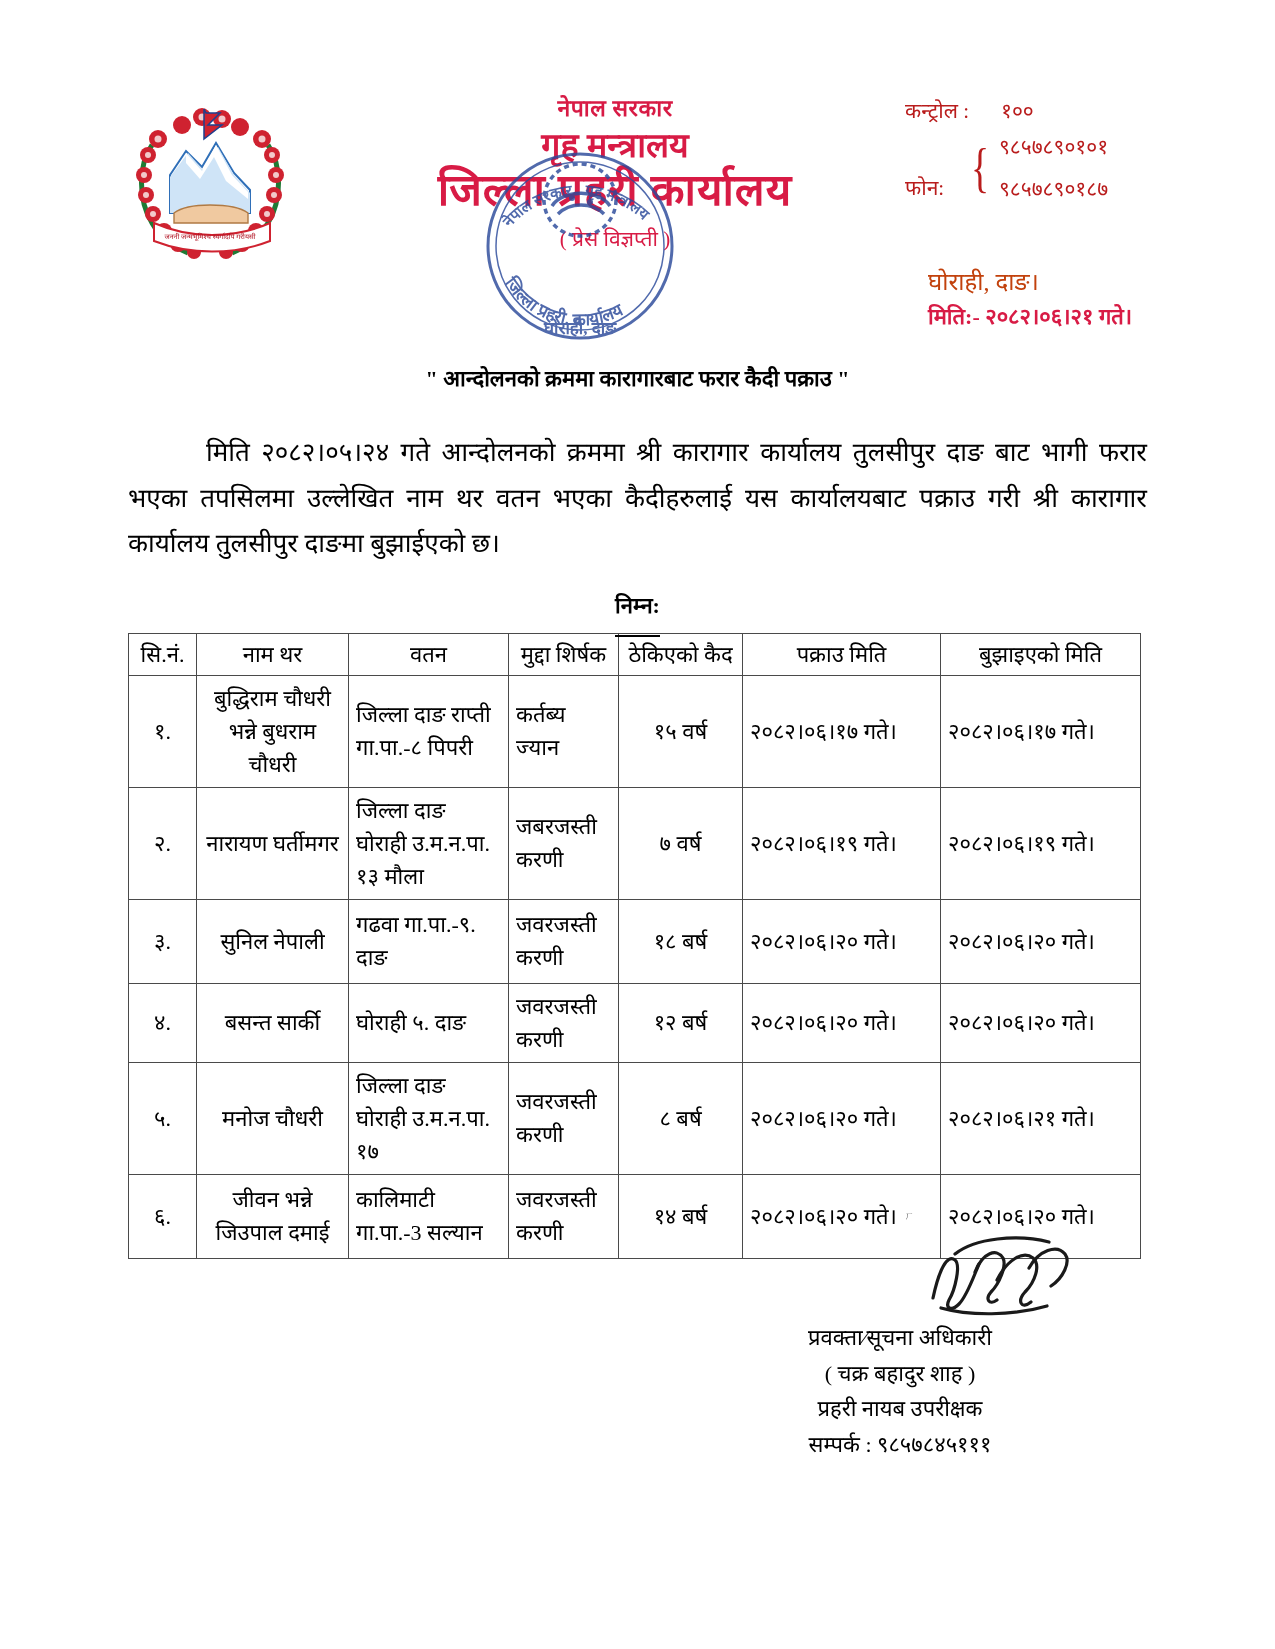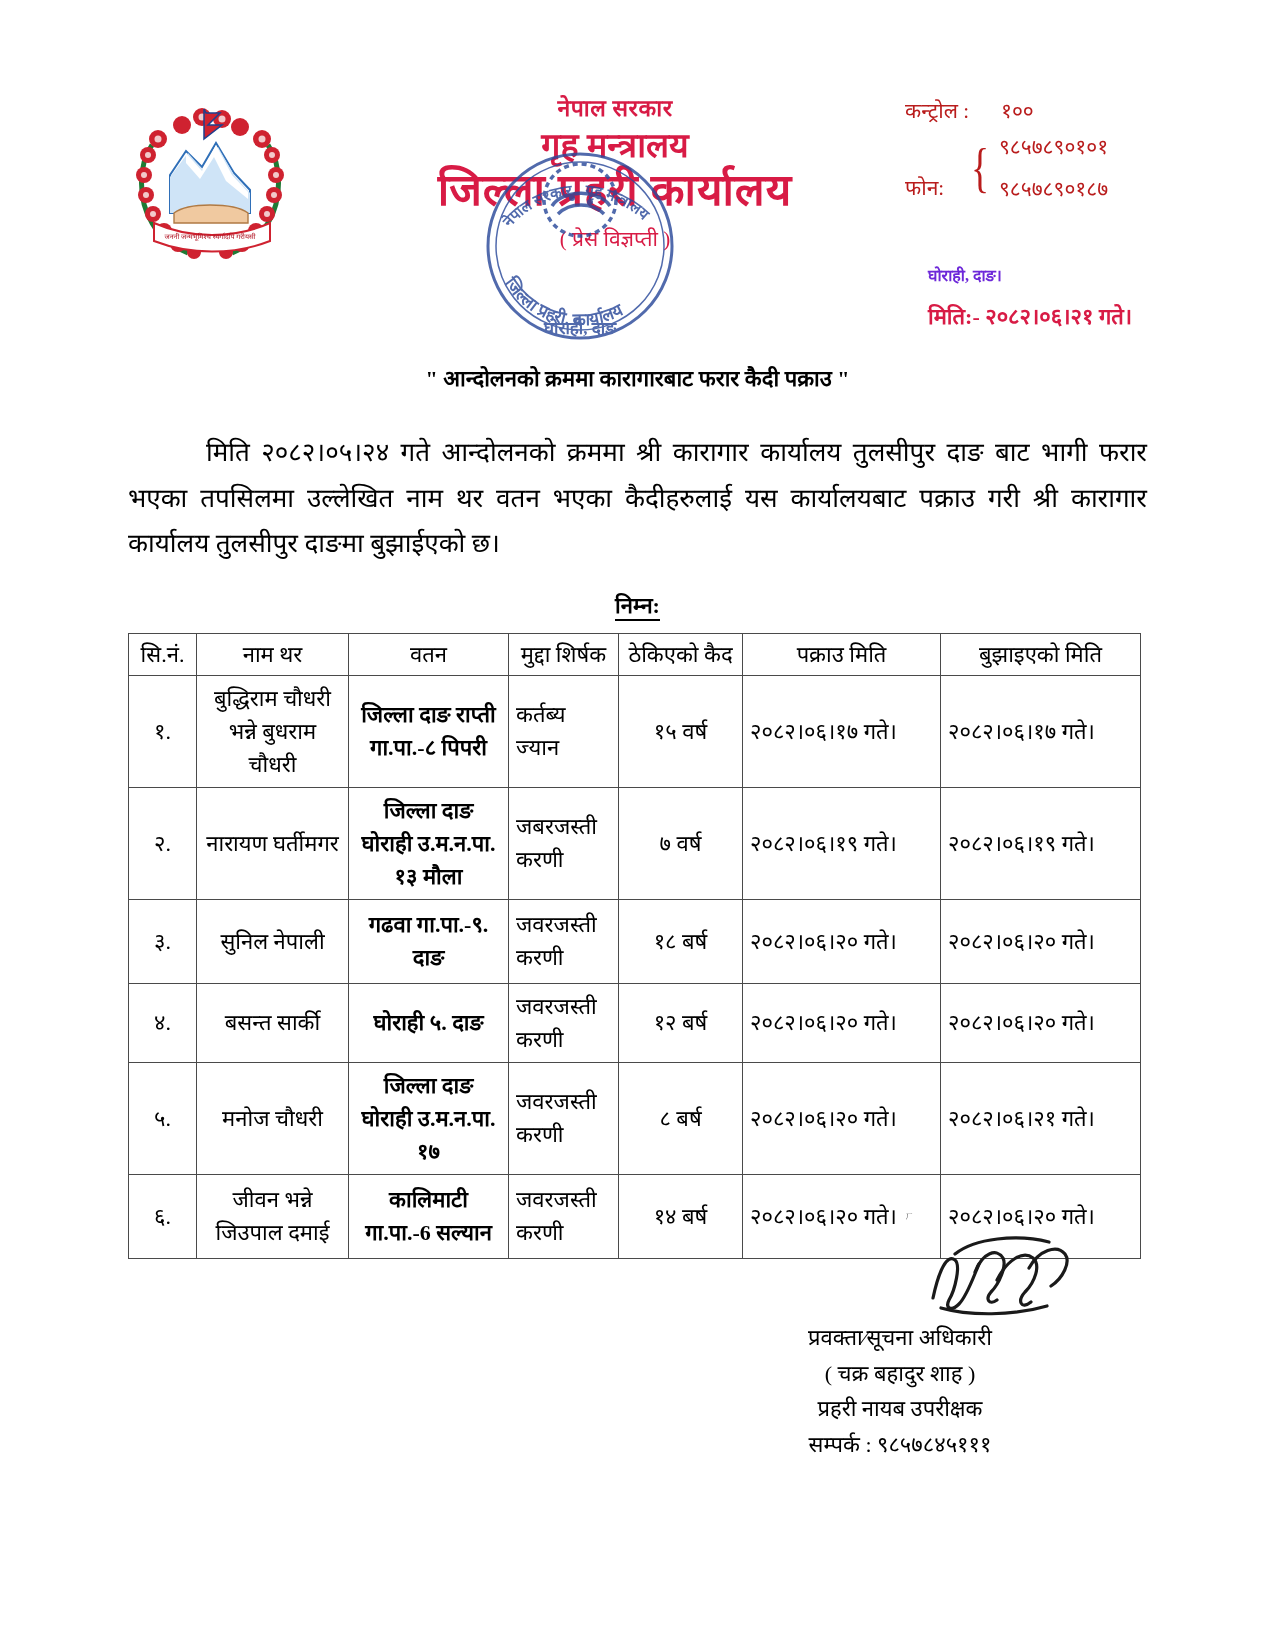--- a/index.html
+++ b/index.html
@@ -103,23 +103,23 @@
     transform: scaleX(0.7);
     display: inline-block;
   }
   .phone-nums { line-height: 2.0; }
   .phone-nums div { white-space: nowrap; }
 
   .addr {
     position: absolute;
     left: 928px;
     top: 264px;
-    color: #6d28d9;
-    font-size: 16px;
-    font-weight: bold;
+    color: #c2410c;
+    font-size: 24px;
+    font-weight: normal;
   }
   .datel {
     position: absolute;
     left: 928px;
     top: 300px;
     color: #d81b45;
     font-size: 22px;
     font-weight: bold;
     white-space: nowrap;
   }
@@ -142,21 +142,21 @@
   }
 
   .nimna {
     text-align: center;
     font-size: 22px;
     font-weight: bold;
     margin-top: 22px;
   }
   .nimna span {
     border-bottom: 2px solid #000;
-    padding-bottom: 1px;
+    padding-bottom: 17px;
   }
 
   
   .tbl-wrap {
     margin: 14px 128px 0 128px;
   }
   table.data {
     border-collapse: collapse;
     width: 1012px;
     table-layout: fixed;
@@ -169,21 +169,21 @@
     line-height: 1.5;
   }
   table.data th {
     text-align: center;
     font-weight: normal;
     height: 40px;
     padding: 4px 4px;
   }
   td.c-sn   { text-align: center; }
   td.c-name { text-align: center; }
-  td.c-addr { text-align: center; font-weight: bold; }
+  td.c-addr { text-align: left; }
   td.c-case { text-align: left; }
   td.c-term { text-align: center; }
   td.c-date { text-align: left; }
 
   col.w-sn   { width: 68px; }
   col.w-name { width: 152px; }
   col.w-addr { width: 160px; }
   col.w-case { width: 110px; }
   col.w-term { width: 124px; }
   col.w-d1   { width: 198px; }
@@ -420,21 +420,21 @@
         <td class="c-name">मनोज चौधरी</td>
         <td class="c-addr">जिल्ला दाङ घोराही उ.म.न.पा. १७</td>
         <td class="c-case">जवरजस्ती करणी</td>
         <td class="c-term">८ बर्ष</td>
         <td class="c-date">२०८२।०६।२० गते।</td>
         <td class="c-date">२०८२।०६।२१ गते।</td>
       </tr>
       <tr class="r6">
         <td class="c-sn">६.</td>
         <td class="c-name">जीवन भन्ने जिउपाल दमाई</td>
-        <td class="c-addr">कालिमाटी गा.पा.-6 सल्यान</td>
+        <td class="c-addr">कालिमाटी गा.पा.-3 सल्यान</td>
         <td class="c-case">जवरजस्ती करणी</td>
         <td class="c-term">१४ बर्ष</td>
         <td class="c-date">२०८२।०६।२० गते।</td>
         <td class="c-date">२०८२।०६।२० गते।</td>
       </tr>
     </tbody>
   </table>
 </div>
 
 <div class="footer">

